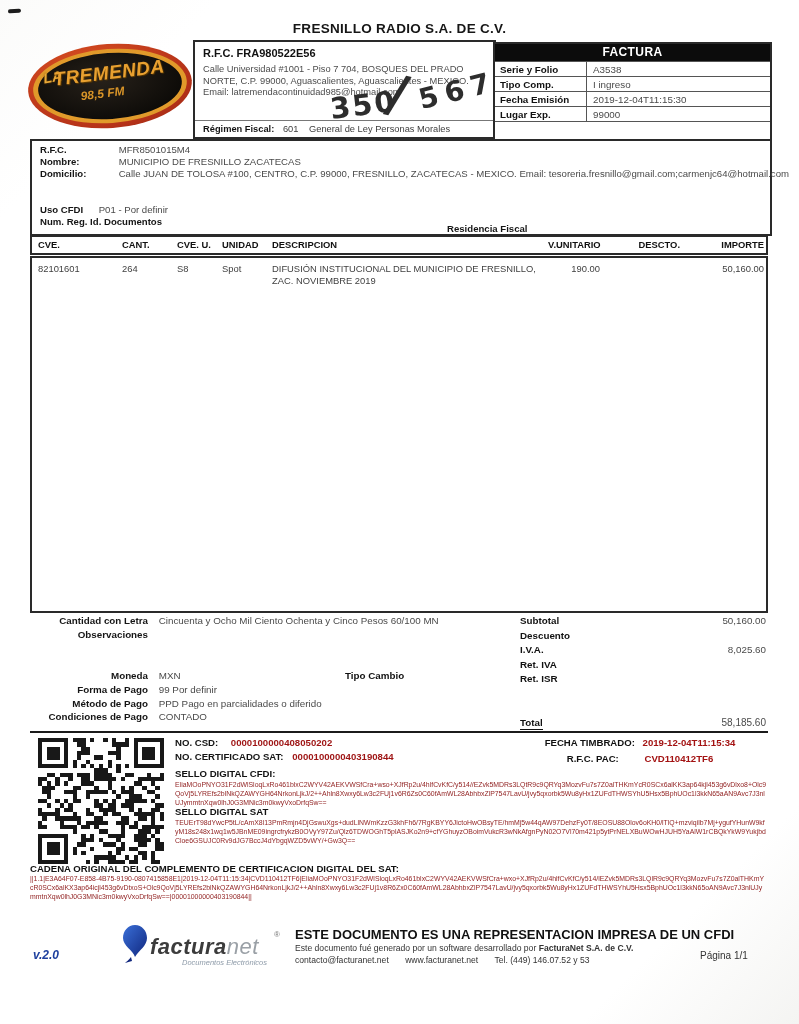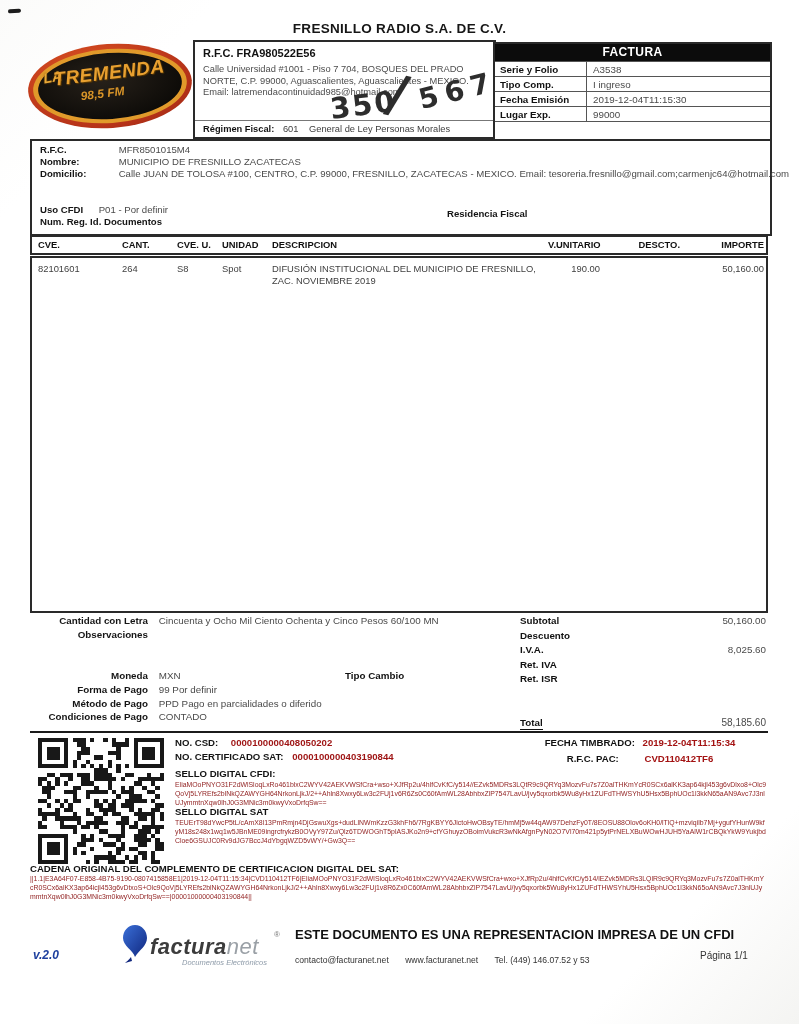--- a/index.html
+++ b/index.html
@@ -165,21 +165,21 @@
       <span class="lbl">Domicilio:</span>
       <span class="val">Calle JUAN DE TOLOSA #100, CENTRO, C.P. 99000, FRESNILLO, ZACATECAS - MEXICO. Email: tesoreria.fresnillo@gmail.com;carmenjc64@hotmail.com</span>
     </div>
     <div class="cl-row" style="top:63px">
       <span class="lbl" style="width:56px">Uso CFDI</span>
       <span class="val">P01 - Por definir</span>
     </div>
     <div class="cl-row" style="top:75px">
       <span class="lbl" style="width:auto">Num. Reg. Id. Documentos</span>
     </div>
-    <div class="cl-row" style="top:67px;left:415px">
+    <div class="cl-row" style="top:82px;left:415px">
       <span class="lbl" style="width:auto">Residencia Fiscal</span>
     </div>
   </div>
 
   <div class="abs items-head">
     <div class="grid">
       <div>CVE.</div>
       <div>CANT.</div>
       <div>CVE. U.</div>
       <div>UNIDAD</div>
@@ -695,20 +695,23 @@
       <path d="M9 33 C7 36 4 38 3 39 L10 37 Z" fill="#10277e"></path>
     </svg>
     <div class="fnet-text">
       <span class="dark">factura</span><span class="lite">net</span>
     </div>
     <div class="fnet-r">®</div>
     <div class="fnet-sub">Documentos Electrónicos</div>
   </div>
 
   <div class="abs foot-line1">ESTE DOCUMENTO ES UNA REPRESENTACION IMPRESA DE UN CFDI</div>
+  <div class="abs foot-line2">
+    <span>Este documento fué generado por un software desarrollado por </span><b>FacturaNet S.A. de C.V.</b>
+  </div>
   <div class="abs foot-line3">
     <span>contacto@facturanet.net</span>
     <span>www.facturanet.net</span>
     <span>Tel. (449) 146.07.52 y 53</span>
   </div>
   <div class="abs foot-page">Página 1/1</div>
 
 </div>
 
 </body></html>

